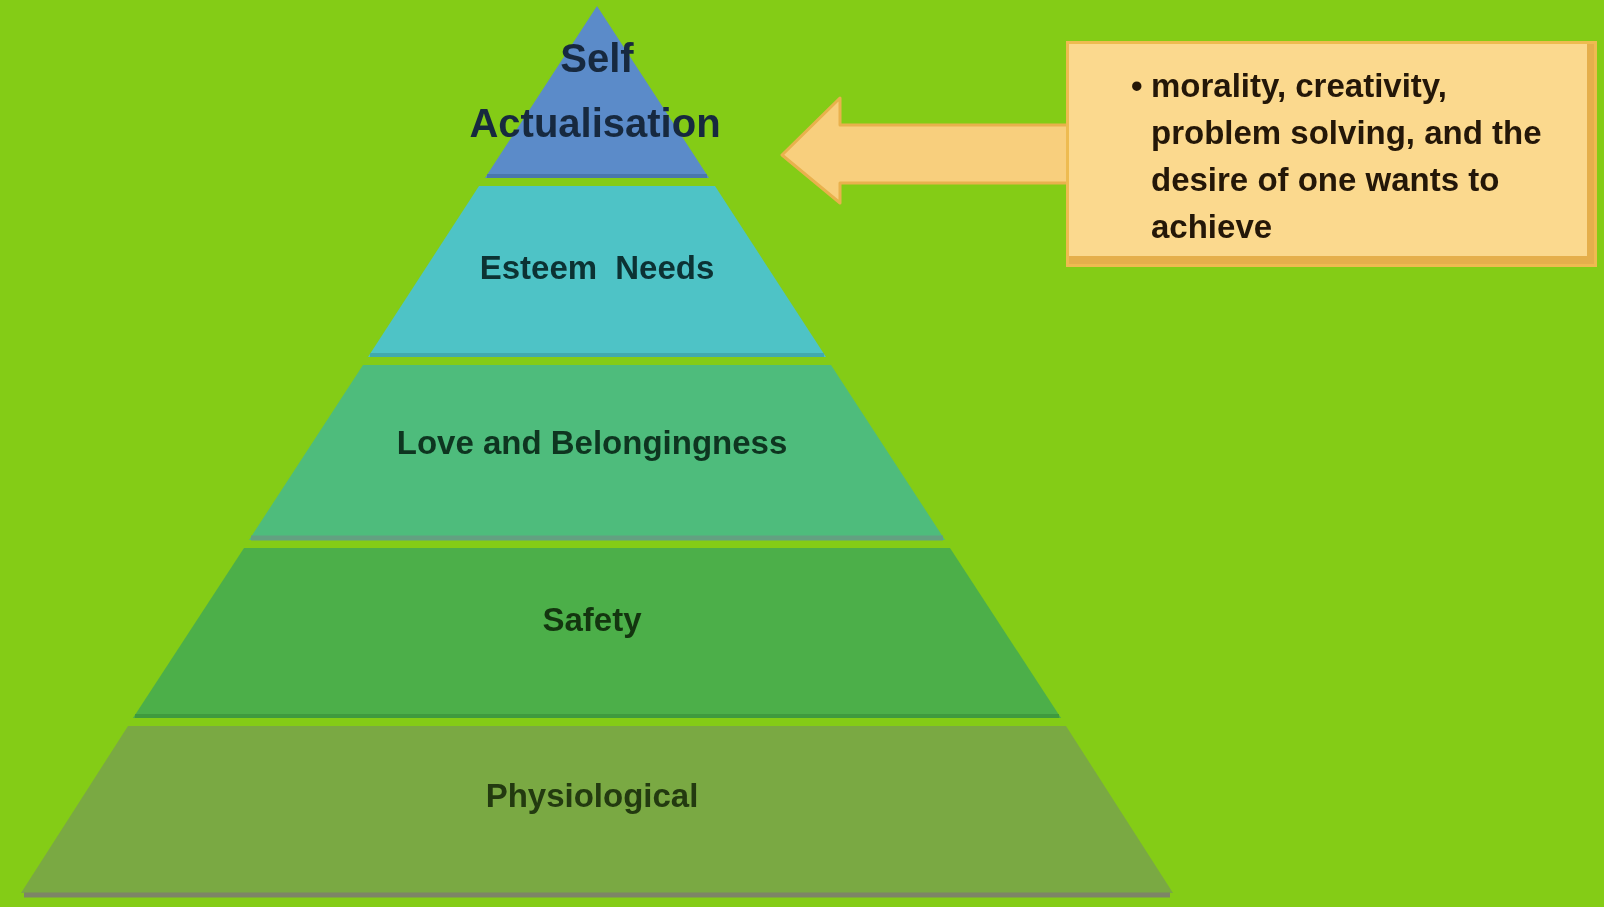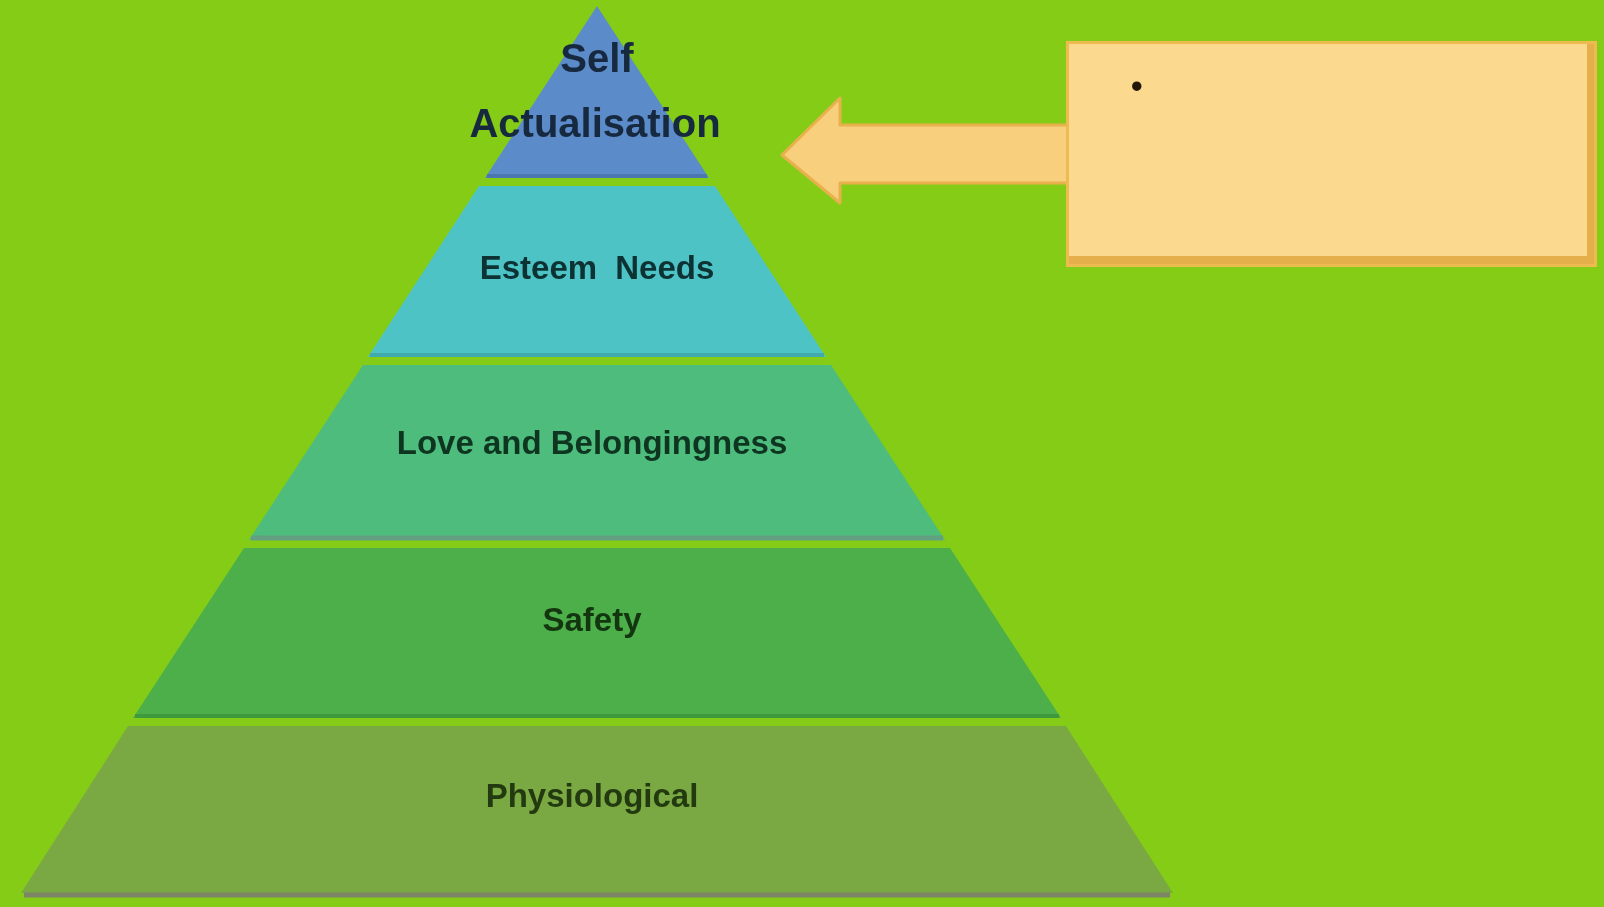--- a/index.html
+++ b/index.html
@@ -78,17 +78,17 @@
 
     <text x="592" y="454" class="lvl-label lvl-label-mid" fill="#0e3520">Love and Belongingness</text>
 
     <text x="592" y="631" class="lvl-label lvl-label-mid" fill="#13350f">Safety</text>
 
     <text x="592" y="807" class="lvl-label lvl-label-mid" fill="#233a10">Physiological</text>
   </svg>
 
   <div class="callout-box" style="background-color: rgb(251, 217, 142); border-color: rgb(238, 187, 80);">
     <div class="callout-text">
-      <span class="bullet">•</span>
+      <span class="bullet">•</span><span>morality, creativity, problem solving, and the desire of one wants to achieve</span>
     </div>
   </div>
 
 </div>
 
 </body></html>

